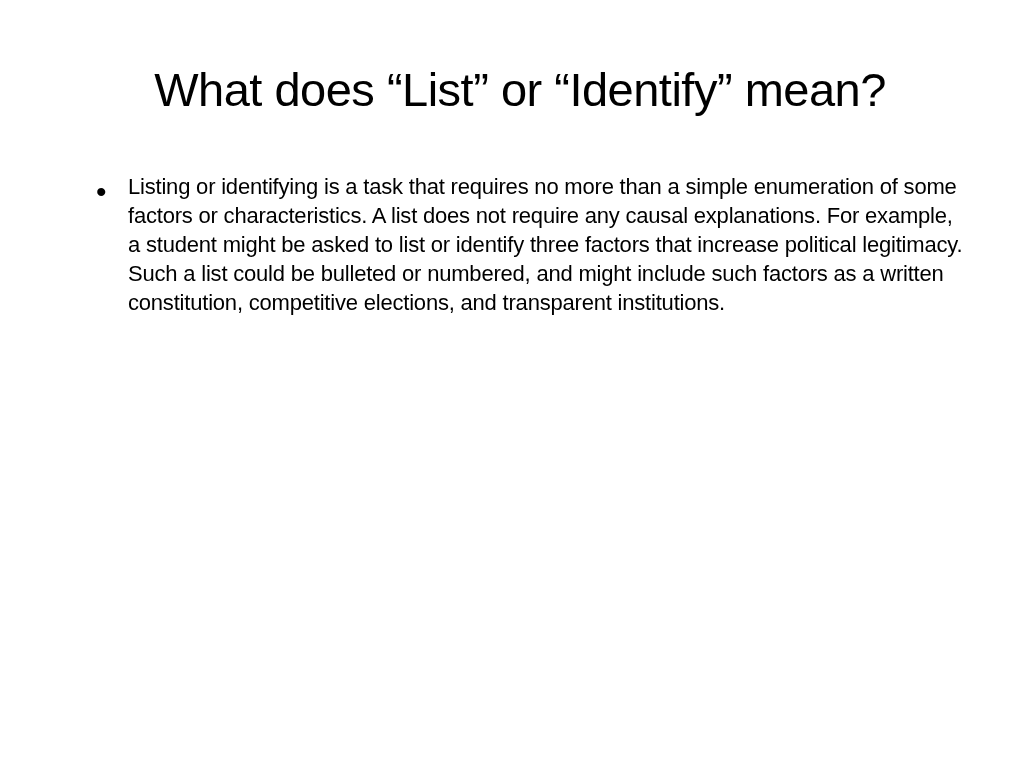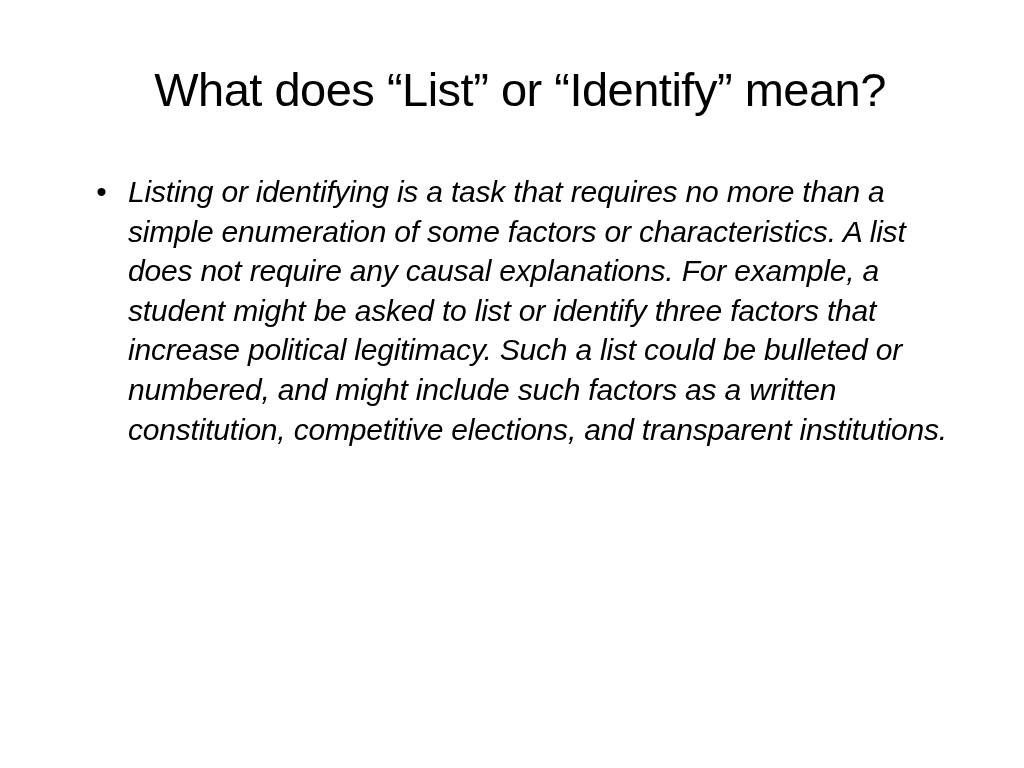--- a/index.html
+++ b/index.html
@@ -23,24 +23,23 @@
       margin-bottom: 55px;
       letter-spacing: -0.5px;
     }
     .body-list {
       list-style: none;
       padding-left: 0;
     }
     .body-item {
       position: relative;
       padding-left: 52px;
-      font-size: 30px;
+      font-size: 22px;
       line-height: 1.32;
       letter-spacing: -0.2px;
-      font-style: italic;
     }
     .body-item::before {
       content: "•";
       position: absolute;
       left: 20px;
       top: 0;
       font-size: 30px;
     }
   </style>
 </head>

